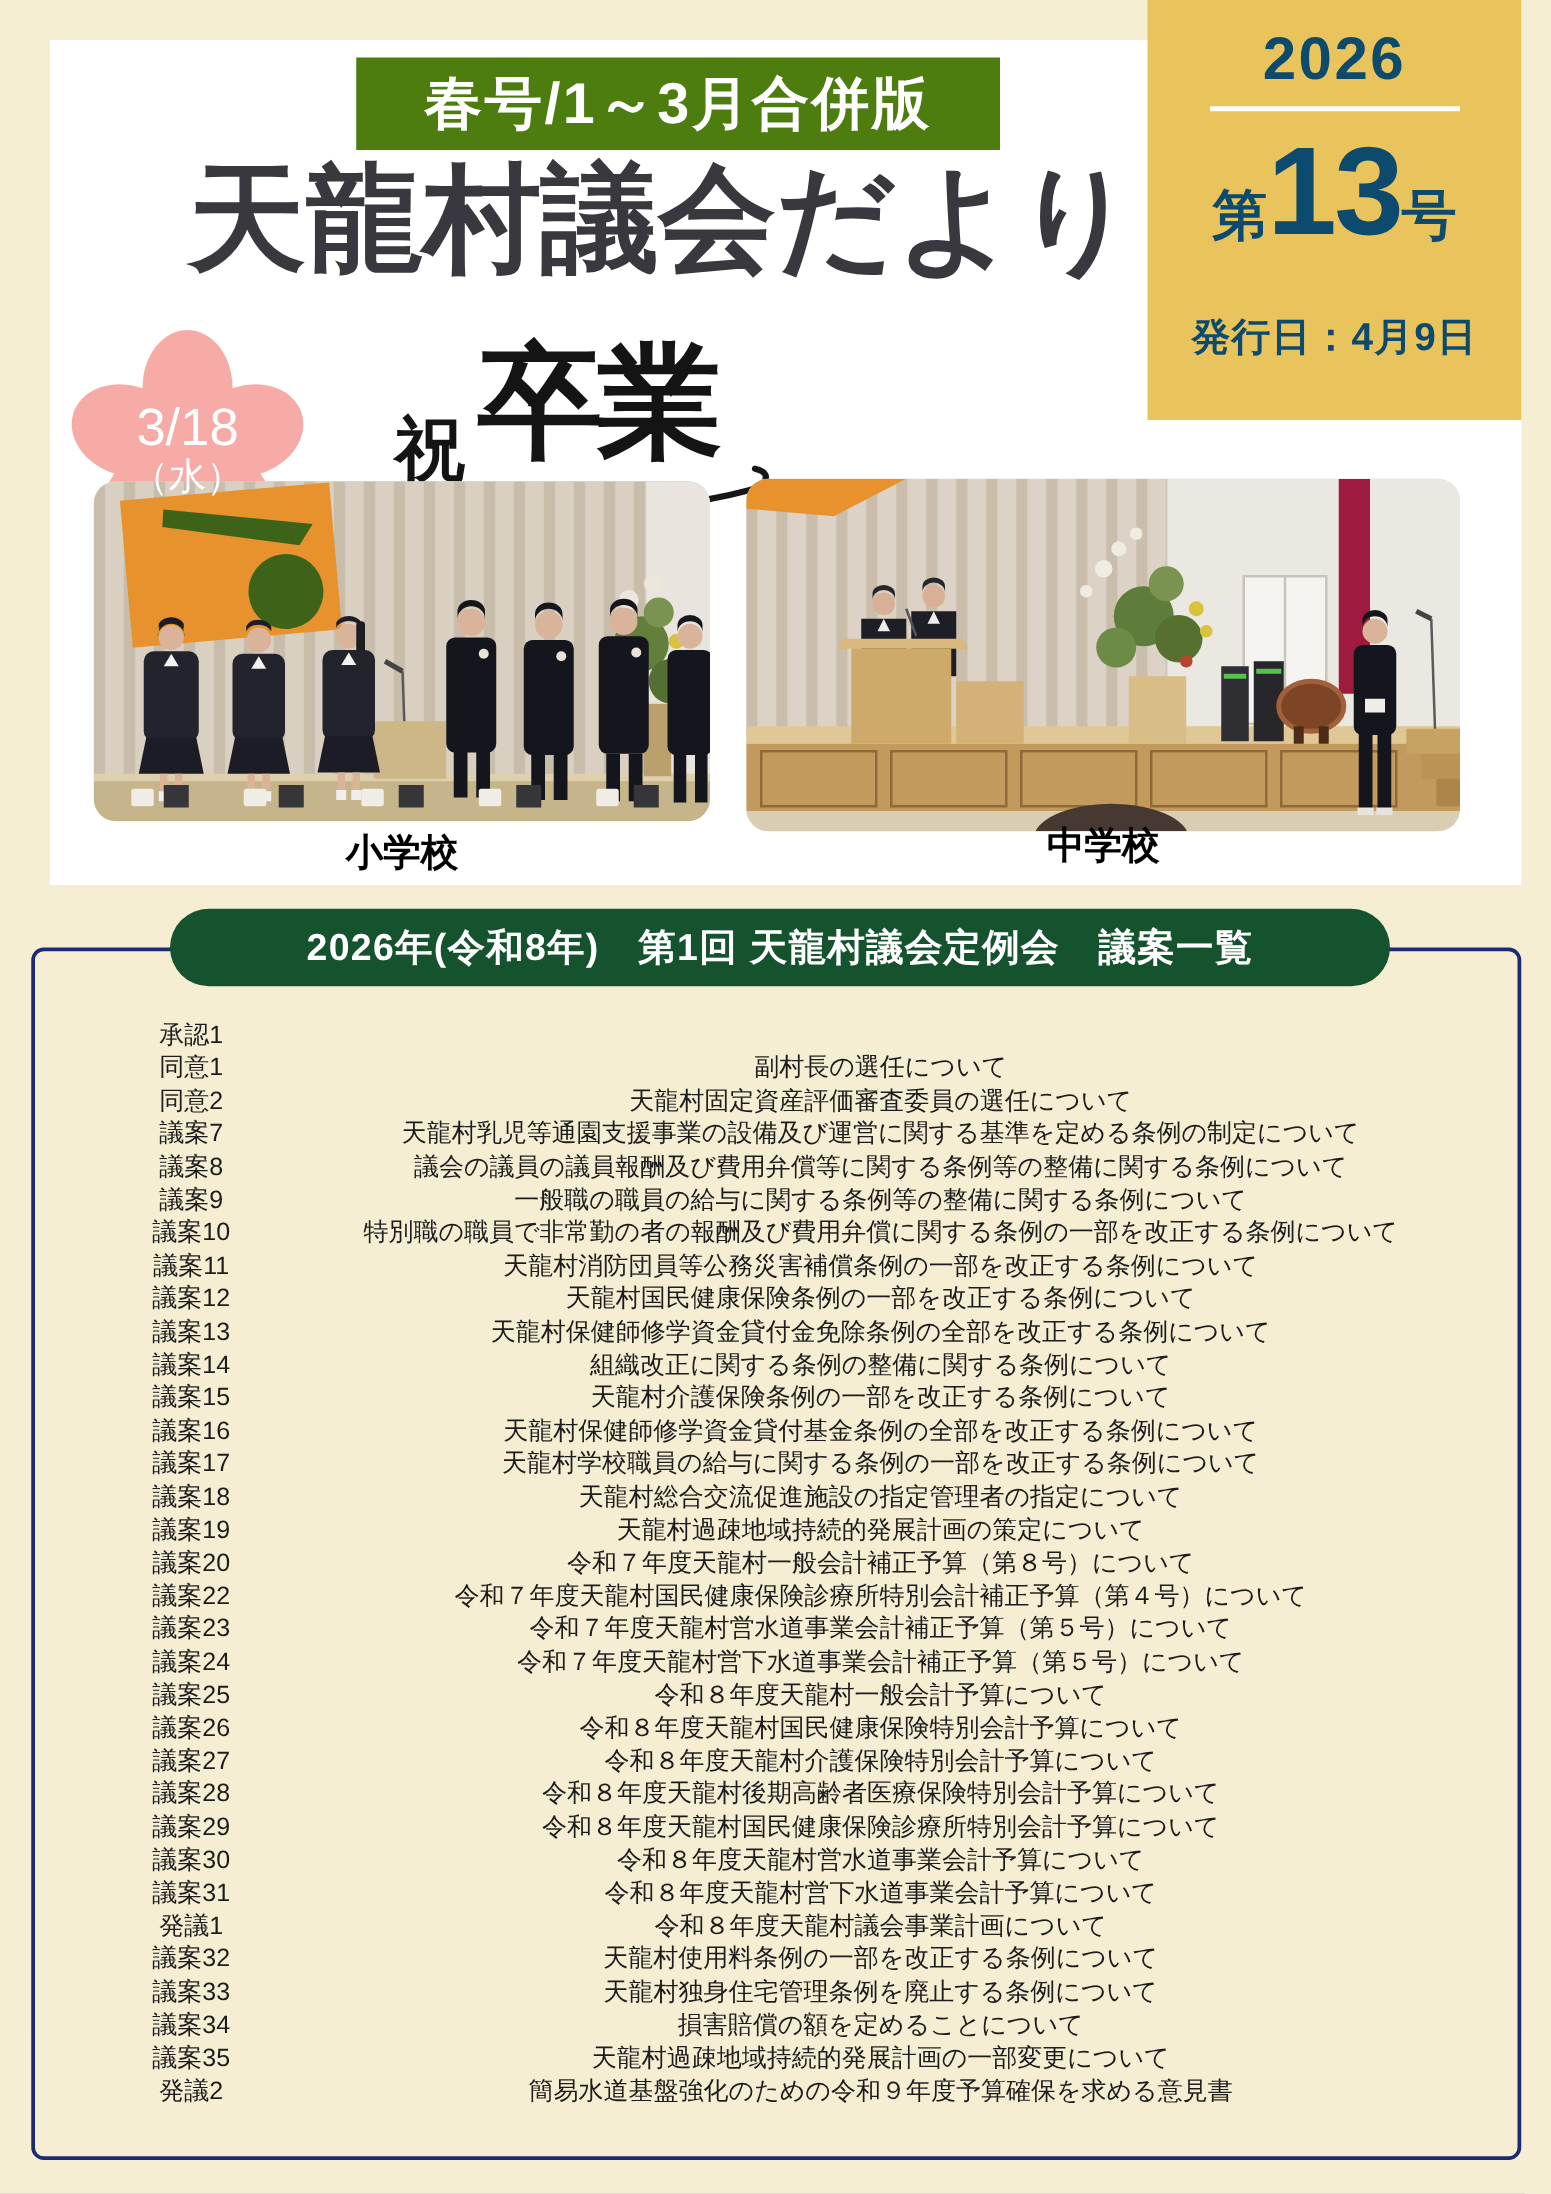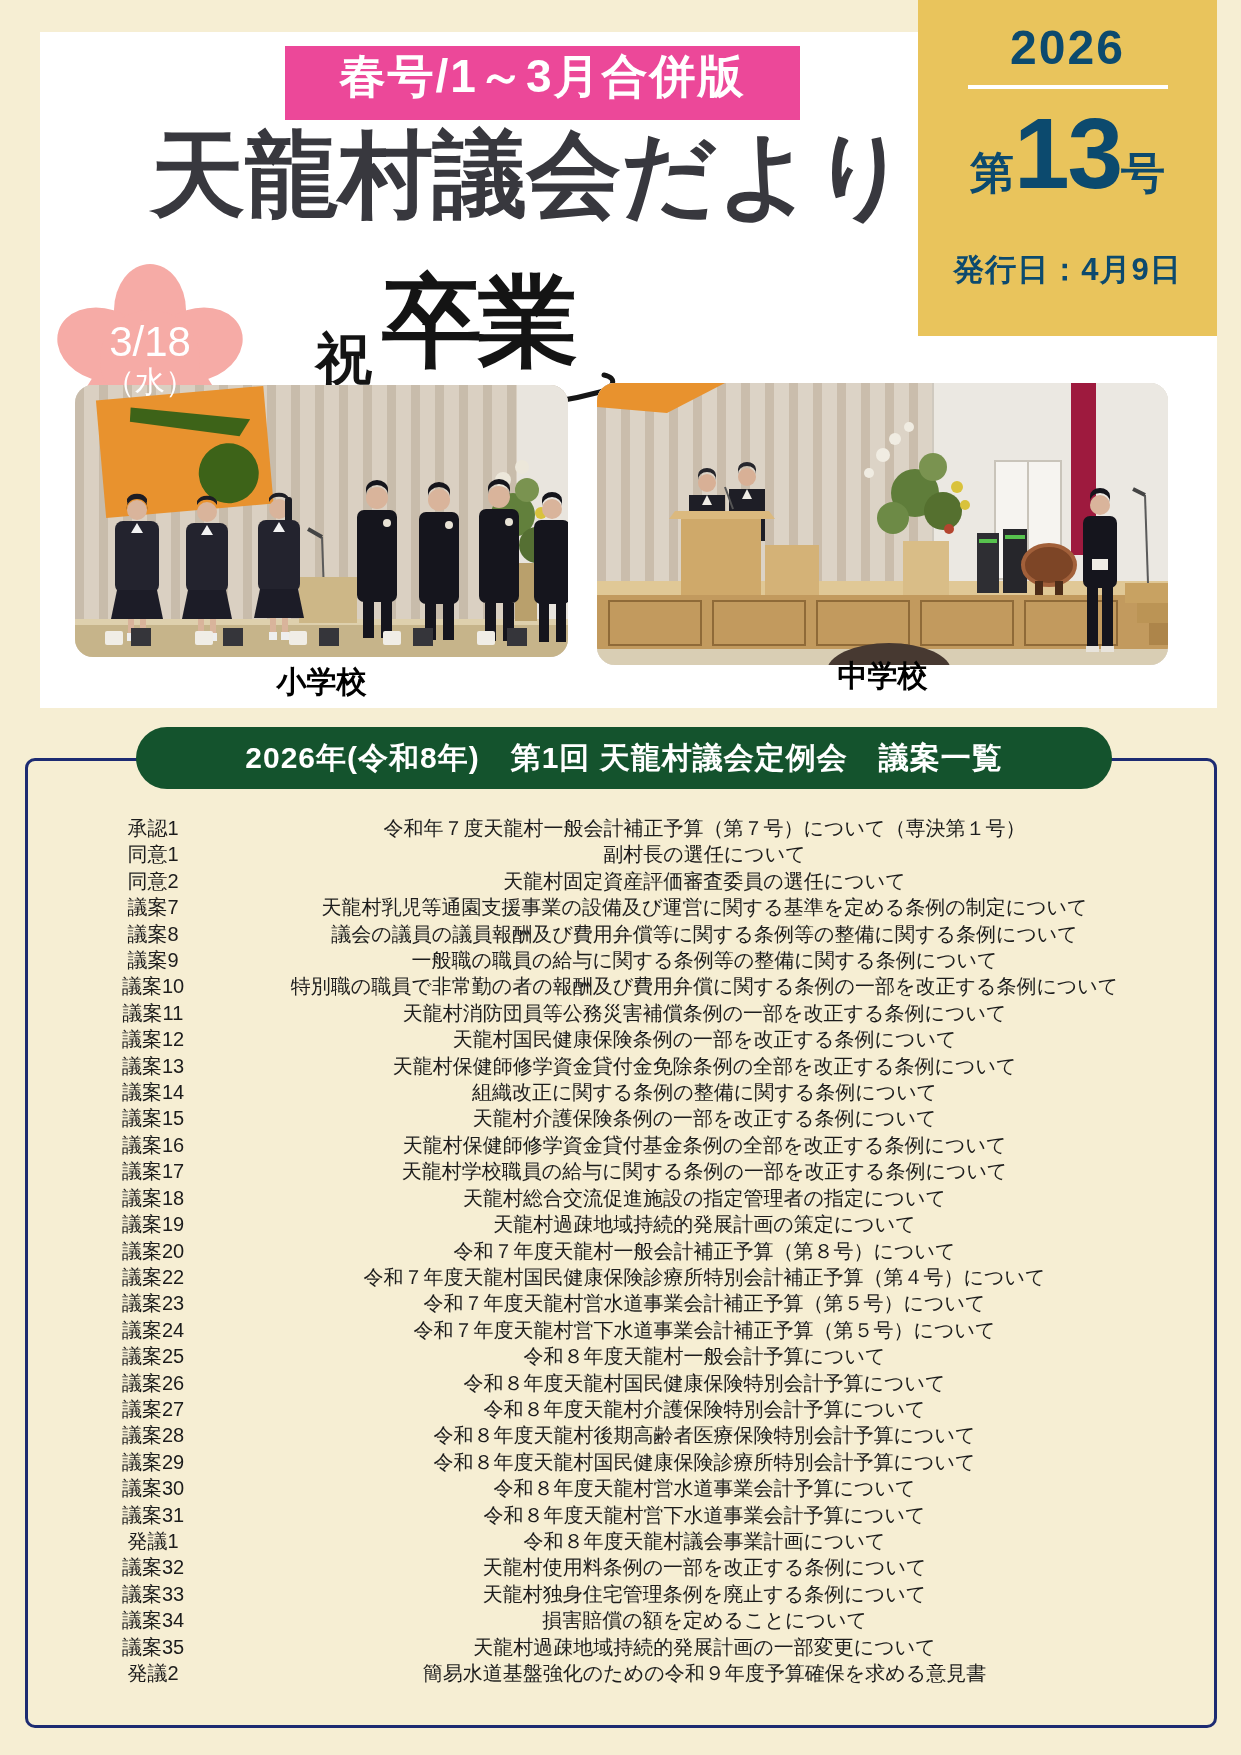--- a/index.html
+++ b/index.html
@@ -16,22 +16,22 @@
   }
   
   .card{
     position:absolute;left:40px;top:32px;
     width:1177px;height:676px;
     background:#ffffff;
   }
   .season-badge{
     position:absolute;left:245px;top:14px;
     width:515px;height:74px;
-    background:#ec4899;
-    display:flex;align-items:flex-start;justify-content:center;
+    background:#4d7c0f;
+    display:flex;align-items:center;justify-content:center;
     color:#fff;font-size:46px;font-weight:800;letter-spacing:2px;
   }
   .main-title{
     position:absolute;left:60px;top:80px;width:860px;height:120px;
     margin:0;
     font-size:94px;font-weight:900;color:#38383e;
     text-align:center;letter-spacing:0px;
     font-family:"Liberation Sans","DejaVu Sans",sans-serif;
     white-space:nowrap;
   }
@@ -380,21 +380,20 @@
   </div>
 
   <div class="agenda-pill">
     <span>2026年(令和8年)　第1回 天龍村議会定例会　議案一覧</span>
   </div>
 
   <div class="agenda-box">
     <div class="agenda-list" id="agenda-list">
         <div class="agenda-row">
           <span class="agenda-label">承認1</span>
-          <span class="agenda-text">令和年７度天龍村一般会計補正予算（第７号）について（専決第１号）</span>
         </div>
         <div class="agenda-row">
           <span class="agenda-label">同意1</span>
           <span class="agenda-text">副村長の選任について</span>
         </div>
         <div class="agenda-row">
           <span class="agenda-label">同意2</span>
           <span class="agenda-text">天龍村固定資産評価審査委員の選任について</span>
         </div>
         <div class="agenda-row">

